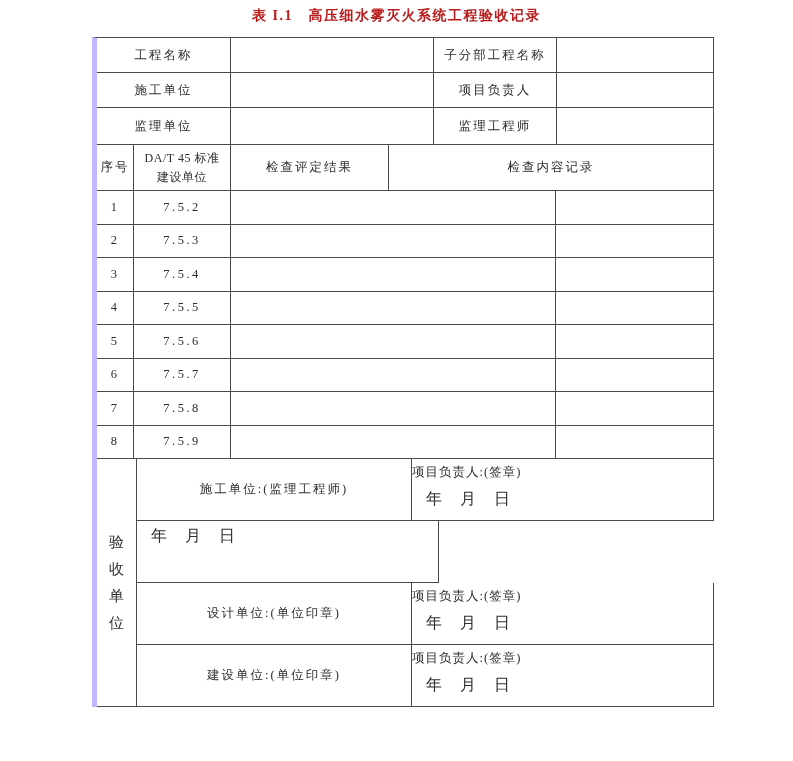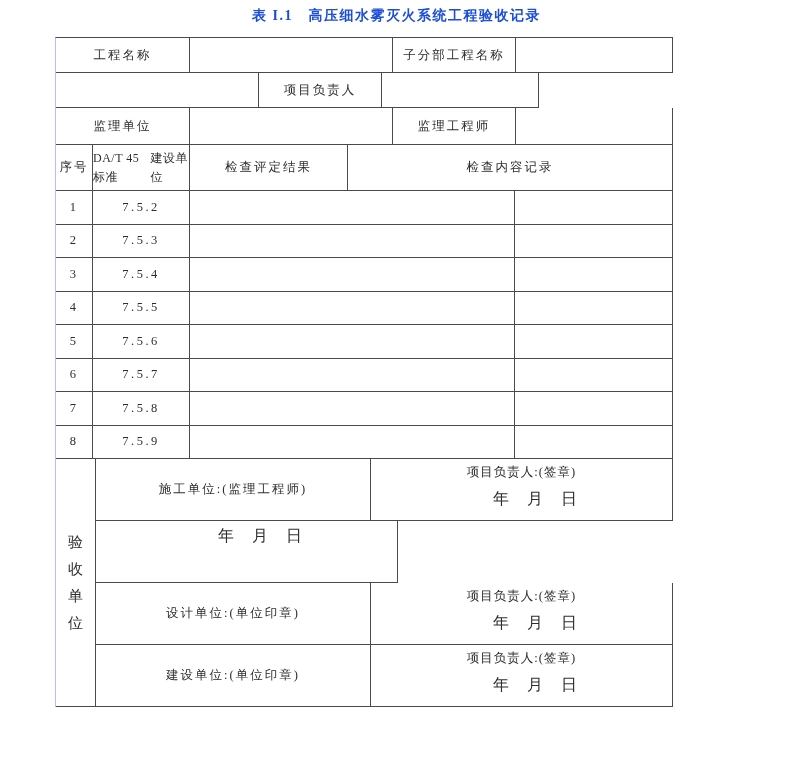--- a/index.html
+++ b/index.html
@@ -15,28 +15,28 @@
     overflow: hidden;
     font-family: "Liberation Serif", "DejaVu Serif", serif;
     color: #2e2e2e;
   }
   .title {
     padding-top: 7px;
     text-align: center;
     font-size: 14px;
     font-weight: bold;
     letter-spacing: 1.5px;
-    color: #1d4ed8;
+    color: #b91c1c;
   }
   .doc-table {
     margin-top: 12px;
-    margin-left: 55px;
+    margin-left: 92px;
     width: 617px;
     border-top: 1px solid #4a4a4a;
-    border-left: 1px solid #c4b5fd;
+    border-left: 5px solid #c4b5fd;
   }
   .row { display: flex; }
   .cell {
     box-sizing: border-box;
     border-right: 1px solid #4a4a4a;
     border-bottom: 1px solid #4a4a4a;
     display: flex;
     align-items: center;
     justify-content: center;
     font-size: 12.5px;
@@ -62,42 +62,42 @@
   .w325 { width: 325px; flex: 0 0 325px; }
   .w158 { width: 158px; flex: 0 0 158px; }
   
   .w483 { width: 483px; flex: 0 0 483px; }
   
   .w40  { width: 40px;  flex: 0 0 40px; }
   .w275 { width: 275px; flex: 0 0 275px; }
   .w302 { width: 302px; flex: 0 0 302px; }
 
   .two-line {
-    flex-direction: row;
+    flex-direction: column;
     justify-content: center;
     font-size: 12px;
     letter-spacing: 0.5px;
     line-height: 19px;
   }
   .num-cell { letter-spacing: 2.5px; }
 
   .acc { display: flex; }
   .acc-side { height: 248px; }
   .acc-side .vlabel {
     width: 15px;
     text-align: center;
     word-break: break-all;
     line-height: 27px;
     letter-spacing: 0;
     font-size: 15px;
   }
   .acc-rows { display: flex; flex-direction: column; }
   .sig-cell {
     flex-direction: column;
-    align-items: center;
+    align-items: flex-start;
     justify-content: space-between;
     padding: 5px 0 10px 0;
   }
   .sig-cell .signer {
     text-align: center;
     letter-spacing: 1px;
     font-size: 12.5px;
   }
   .sig-cell .date {
     text-align: center;
@@ -115,20 +115,21 @@
 
   <div class="doc-table">
 
     <div class="row h35">
       <div class="cell w134">工程名称</div>
       <div class="cell w203"></div>
       <div class="cell w123">子分部工程名称</div>
       <div class="cell w157"></div>
     </div>
     <div class="row h35">
+      <div class="cell w134">施工单位</div>
       <div class="cell w203"></div>
       <div class="cell w123">项目负责人</div>
       <div class="cell w157"></div>
     </div>
     <div class="row h37">
       <div class="cell w134">监理单位</div>
       <div class="cell w203"></div>
       <div class="cell w123">监理工程师</div>
       <div class="cell w157"></div>
     </div>

